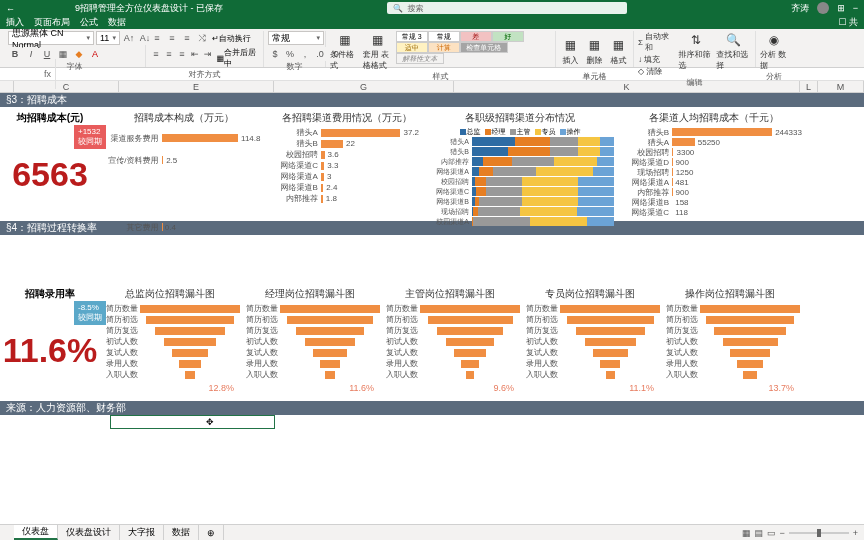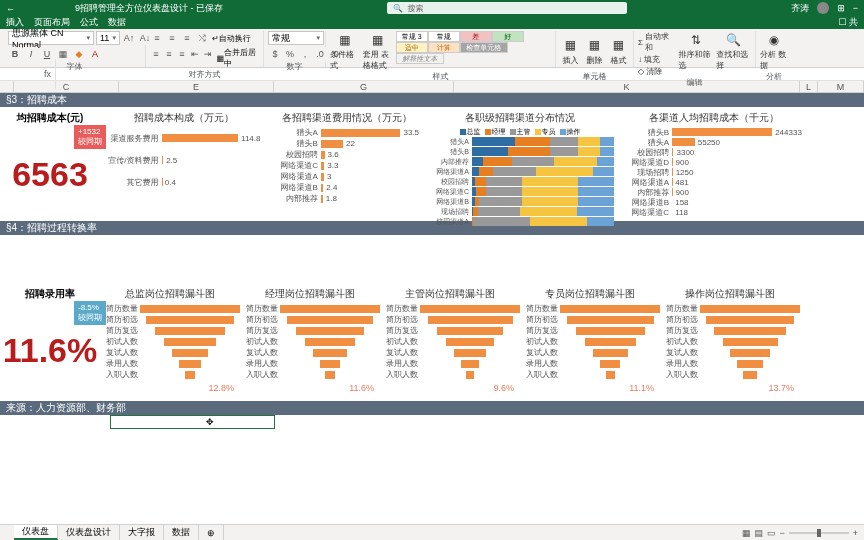--- a/index.html
+++ b/index.html
@@ -273,35 +273,35 @@
           <div class="hbar" style="height: 22px;">
             <div class="lbl">渠道服务费用</div>
             <div class="bar" style="width:76.53333333333333px"></div>
             <div class="val">114.8</div>
           </div>
           <div class="hbar" style="height: 22px;">
             <div class="lbl">宣传/资料费用</div>
             <div class="bar" style="width:1.6666666666666665px"></div>
             <div class="val">2.5</div>
           </div>
-          <div class="hbar" style="height: 22px;">
+          <div class="hbar" style="height: 22px; margin-top: 45px;">
             <div class="lbl">其它费用</div>
             <div class="bar" style="width:0.26666666666666666px"></div>
             <div class="val">0.4</div>
           </div>
         </div>
   </div>
 
   <div class="chartcol" style="width:158px">
     <div class="chart-title">各招聘渠道费用情况（万元）</div>
     <div id="chart1">
           <div class="hbar" style="height: 11px;">
             <div class="lbl" style="width:46px">猎头A</div>
             <div class="bar" style="width:79.5px"></div>
-            <div class="val">33.5</div>
+            <div class="val">37.2</div>
           </div>
           <div class="hbar" style="height: 11px;">
             <div class="lbl" style="width:46px">猎头B</div>
             <div class="bar" style="width:22px"></div>
             <div class="val">22</div>
           </div>
           <div class="hbar" style="height: 11px;">
             <div class="lbl" style="width:46px">校园招聘</div>
             <div class="bar" style="width:3.5999999999999996px"></div>
             <div class="val">3.6</div>

